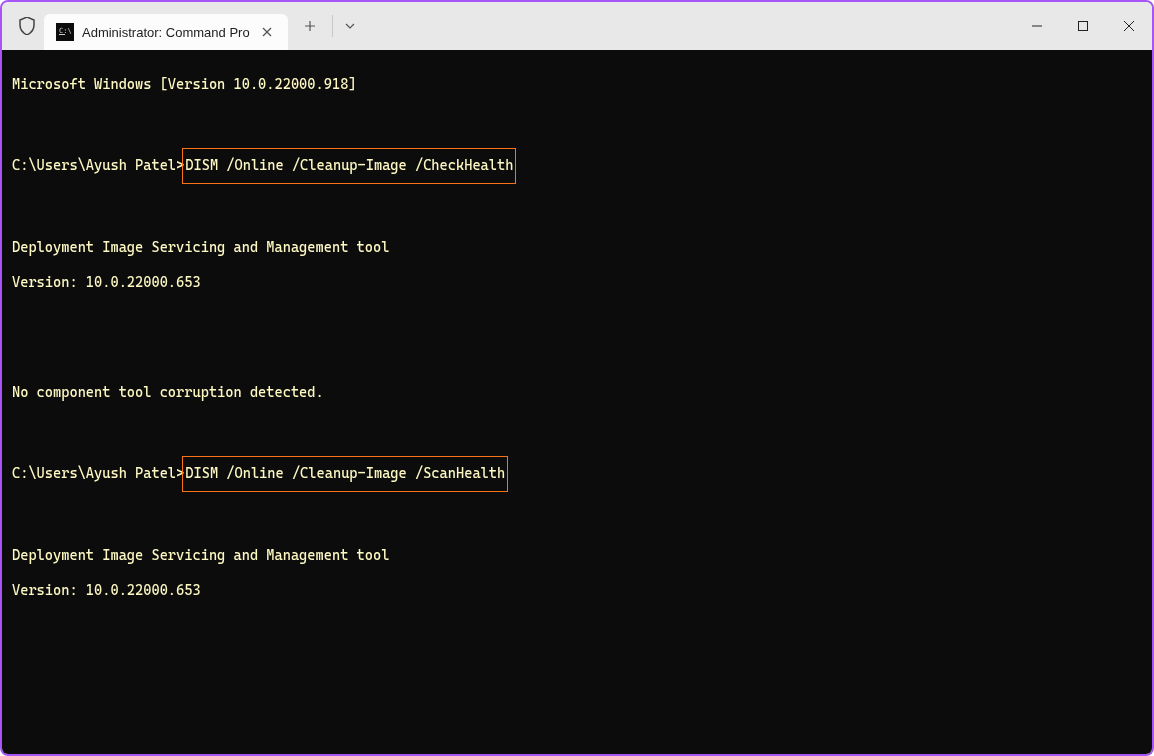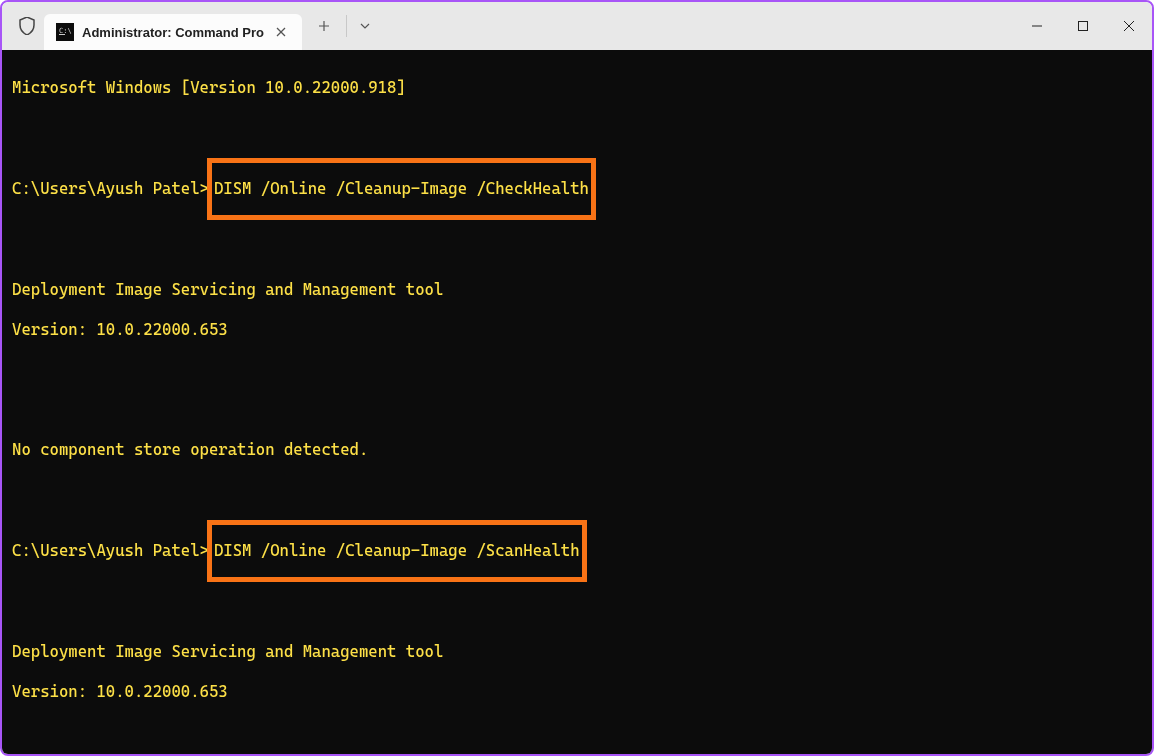--- a/index.html
+++ b/index.html
@@ -55,21 +55,20 @@
       color: #ccc;
       font-size: 10px;
       font-family: monospace;
     }
     .tab-title {
       font-size: 13px;
       color: #222;
       flex: 1;
       white-space: nowrap;
       overflow: hidden;
-      font-weight: bold;
     }
     .tab-close {
       width: 18px;
       height: 18px;
       display: flex;
       align-items: center;
       justify-content: center;
       color: #555;
       font-size: 14px;
       cursor: pointer;
@@ -98,35 +97,35 @@
       width: 46px;
       height: 48px;
       display: flex;
       align-items: center;
       justify-content: center;
       color: #222;
       cursor: pointer;
     }
     .terminal {
       background: #0c0c0c;
-      color: #fde047;
+      color: #fef9c3;
       font-family: "Cascadia Mono", "Consolas", monospace;
-      font-size: 16px;
+      font-size: 14px;
       padding: 8px 10px;
       height: calc(756px - 52px);
       line-height: 1.25;
       white-space: pre-wrap;
       overflow: hidden;
     }
     .terminal-line {
       display: block;
     }
     .highlight {
-      border: 5px solid #f97316;
-      padding: 16px 2px;
+      border: 1px solid #f97316;
+      padding: 8px 2px;
       display: inline-block;
       margin-left: -2px;
     }
     .blank-line {
       height: 20px;
     }
   </style>
 </head>
 <body>
 
@@ -187,21 +186,21 @@
 
 <div class="terminal">
 <span class="terminal-line">Microsoft Windows [Version 10.0.22000.918]</span>
 <div class="blank-line"></div>
 <span class="terminal-line"><span>C:\Users\Ayush Patel&gt;</span><span class="highlight">DISM /Online /Cleanup-Image /CheckHealth</span></span>
 <div class="blank-line"></div>
 <span class="terminal-line">Deployment Image Servicing and Management tool</span>
 <span class="terminal-line">Version: 10.0.22000.653</span>
 <div class="blank-line"></div>
 <div class="blank-line"></div>
-<span class="terminal-line">No component store operation detected.</span>
+<span class="terminal-line">No component tool corruption detected.</span>
 <div class="blank-line"></div>
 <span class="terminal-line"><span>C:\Users\Ayush Patel&gt;</span><span class="highlight">DISM /Online /Cleanup-Image /ScanHealth</span></span>
 <div class="blank-line"></div>
 <span class="terminal-line">Deployment Image Servicing and Management tool</span>
 <span class="terminal-line">Version: 10.0.22000.653</span>
 
 
 
 
 

